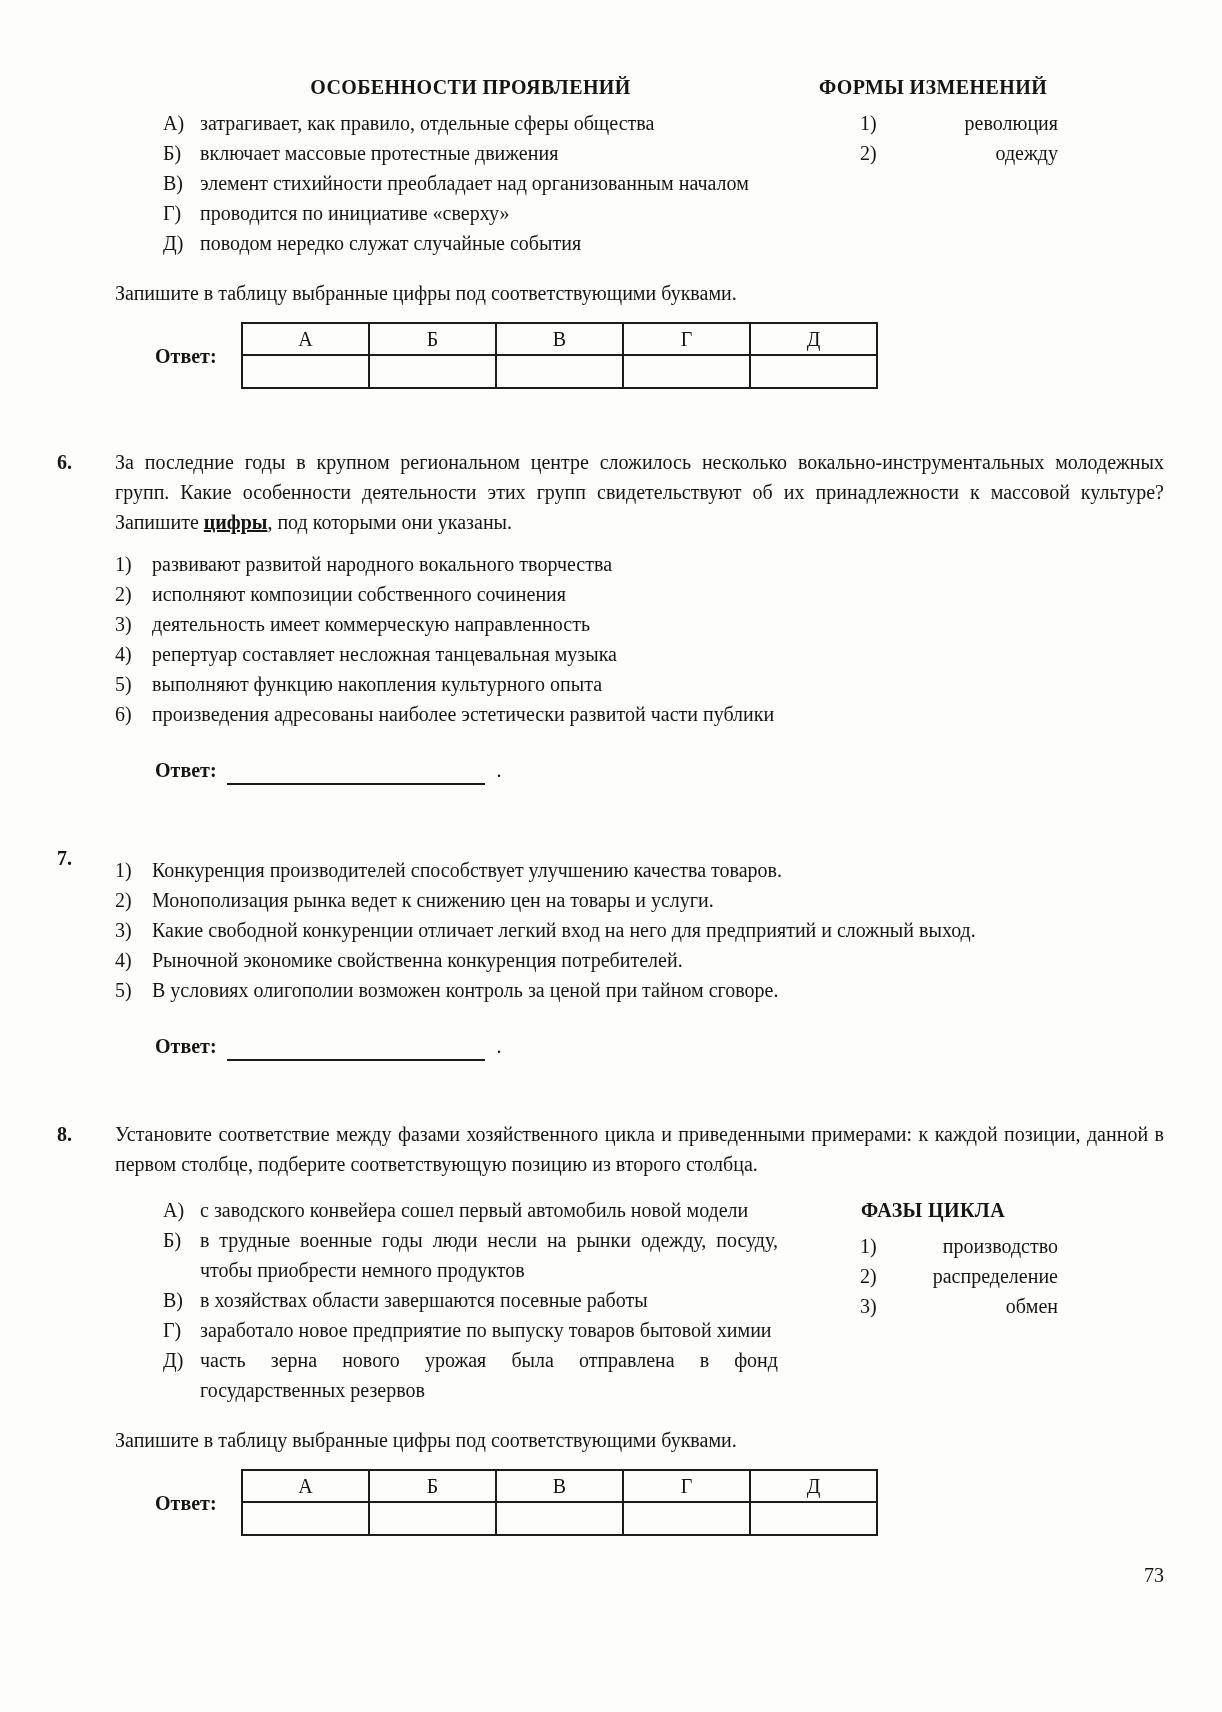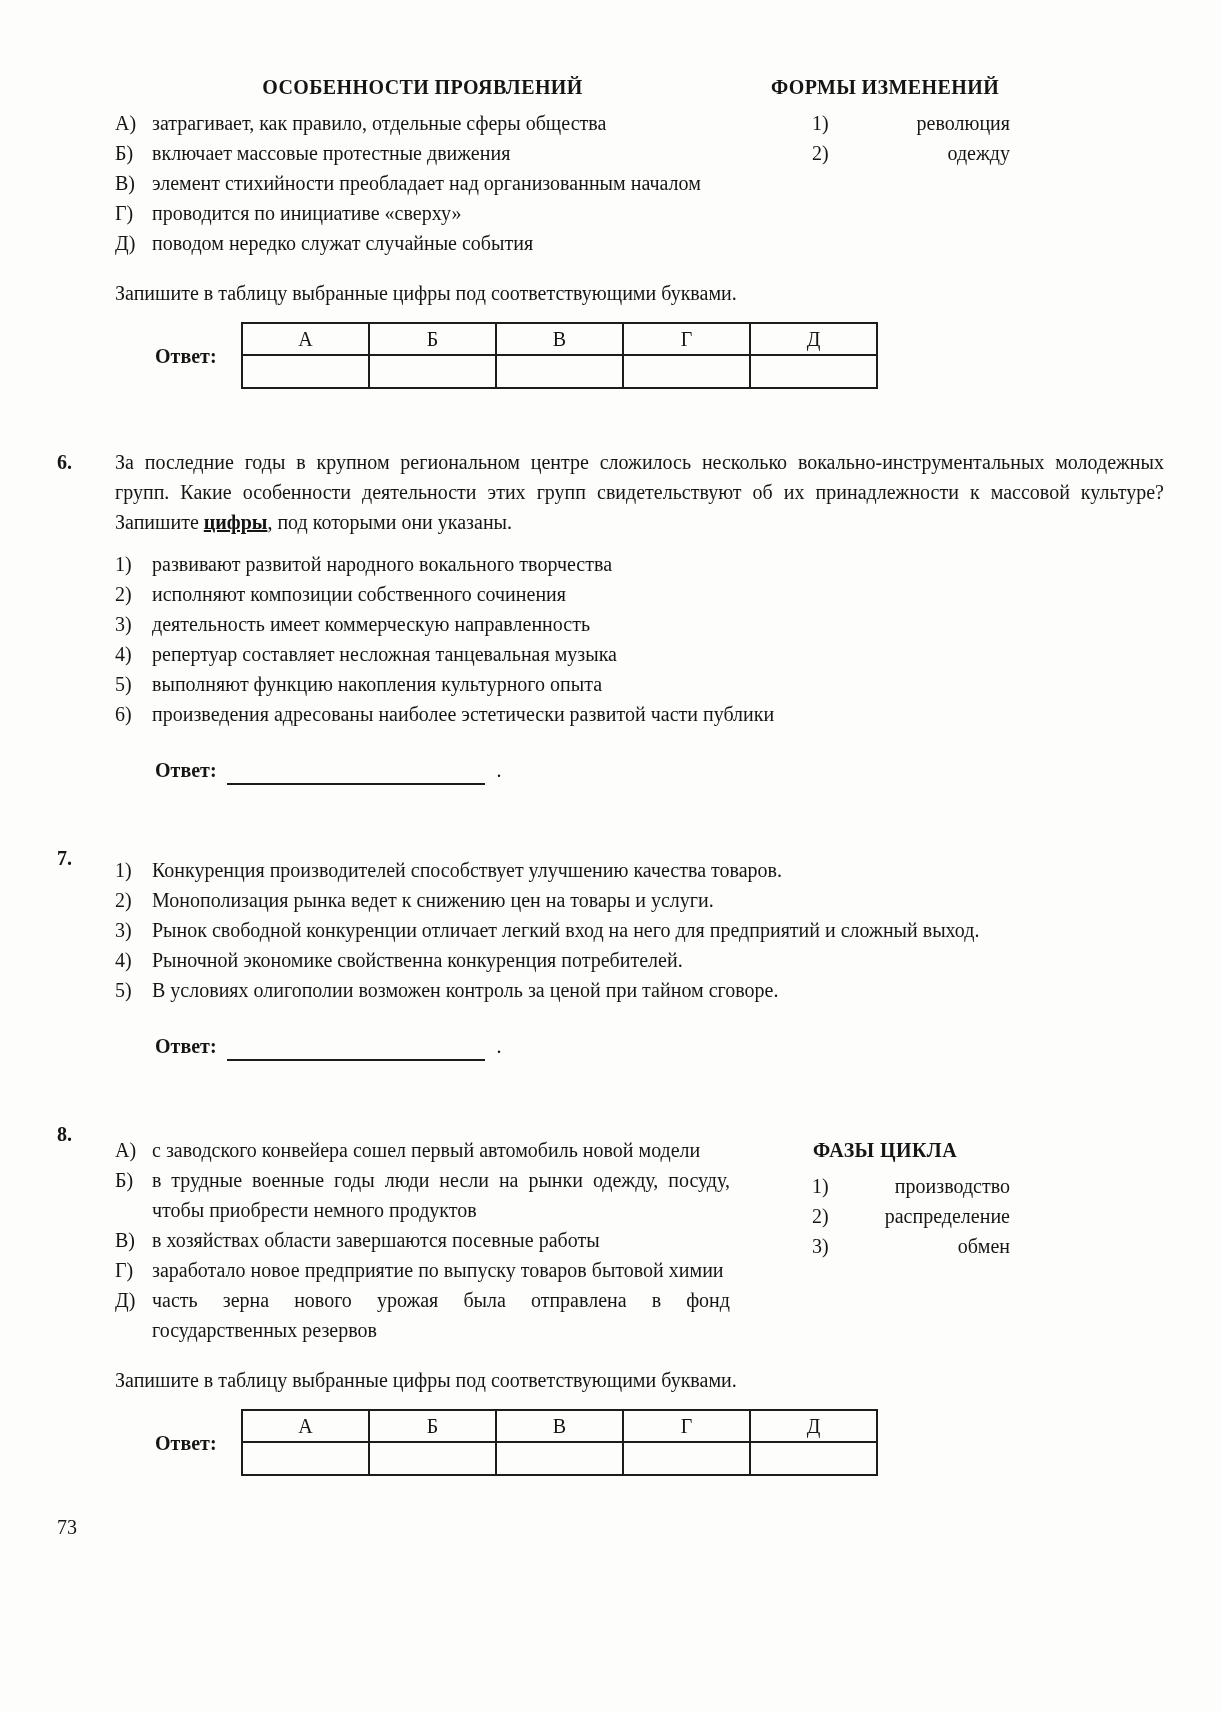--- a/index.html
+++ b/index.html
@@ -15,21 +15,21 @@
   }
   .page {
     width: 100%;
     height: 100%;
     padding: 72px 58px 0 57px;
     overflow: hidden;
     position: relative;
   }
   .content-indent { padding-left: 58px; }
 
-  .cols { display: flex; align-items: flex-start; }
+  .cols { display: flex; align-items: flex-start; margin-left: 48px; }
   .col-main { flex: 0 0 615px; }
   .col-side { flex: 0 0 250px; margin-left: 30px; }
   .col-head {
     font-weight: bold;
     text-align: center;
     margin-bottom: 6px;
     letter-spacing: 0.4px;
   }
 
   .item { display: flex; }
@@ -64,21 +64,21 @@
   .line-answer .answer-label { flex: 0 0 auto; }
   .answer-blank {
     display: inline-block;
     width: 258px;
     border-bottom: 2px solid #1c1c1c;
     height: 22px;
     margin-left: 10px;
   }
   .answer-dot { margin-left: 12px; }
 
-  .page-number { text-align: left; margin-top: 36px; }
+  .page-number { text-align: right; margin-top: 24px; }
 </style>
 </head>
 <body>
 
 <div class="page">
 
   <section class="content-indent">
     <div class="cols">
       <div class="col-main">
         <div class="col-head">ОСОБЕННОСТИ ПРОЯВЛЕНИЙ</div>
@@ -184,21 +184,21 @@
         <div class="item">
           <span class="marker">1)</span>
           <span class="txt">Конкуренция производителей способствует улучшению качества товаров.</span>
         </div>
         <div class="item">
           <span class="marker">2)</span>
           <span class="txt">Монополизация рынка ведет к снижению цен на товары и услуги.</span>
         </div>
         <div class="item">
           <span class="marker">3)</span>
-          <span class="txt">Рынок свободной конкуренции отличает легкий вход на него для предприятий и сложный выход.</span>
+          <span class="txt">Какие свободной конкуренции отличает легкий вход на него для предприятий и сложный выход.</span>
         </div>
         <div class="item">
           <span class="marker">4)</span>
           <span class="txt">Рыночной экономике свойственна конкуренция потребителей.</span>
         </div>
         <div class="item">
           <span class="marker">5)</span>
           <span class="txt">В условиях олигополии возможен контроль за ценой при тайном сговоре.</span>
         </div>
       </div>
@@ -206,20 +206,21 @@
         <span class="answer-label">Ответ:</span>
         <span class="answer-blank"></span>
         <span class="answer-dot">.</span>
       </div>
     </div>
   </section>
 
   <section class="question">
     <div class="qnum">8.</div>
     <div class="qbody">
+      <p class="qtext">Установите соответствие между фазами хозяйственного цикла и приведенными примерами: к каждой позиции, данной в первом столбце, подберите соответствующую позицию из второго столбца.</p>
       <div class="cols" style="margin-top:16px;">
         <div class="col-main">
           <div class="item">
             <span class="marker">А)</span>
             <span class="txt">с заводского конвейера сошел первый автомобиль новой модели</span>
           </div>
           <div class="item">
             <span class="marker">Б)</span>
             <span class="txt">в трудные военные годы люди несли на рынки одежду, посуду, чтобы приобрести немного продуктов</span>
           </div>

